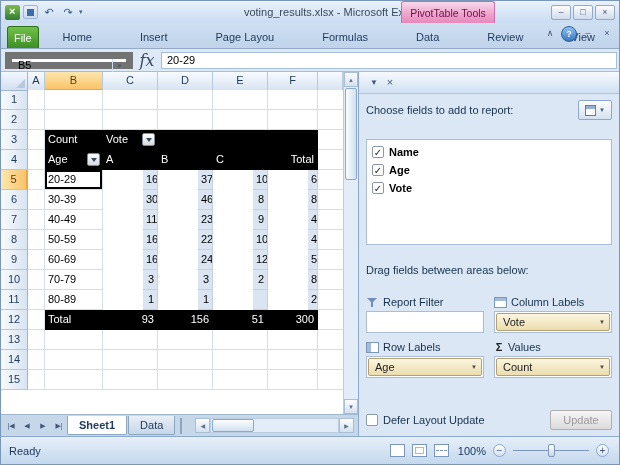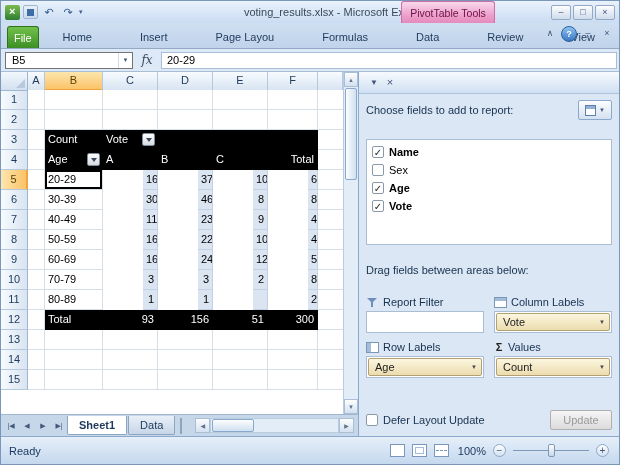--- a/index.html
+++ b/index.html
@@ -26,24 +26,24 @@
   .rtabs { display:flex; height:22px; }
   .rtab { padding:0 24px; line-height:22px; color:#1e395b; white-space:nowrap; }
   .ctx-tabs { display:flex; height:22px; background:linear-gradient(#f6d9ea,#ecc0da); border-radius:3px 3px 0 0; }
   .ctx-tabs .rtab { color:#42213a; }
   .tabrow-right { position:absolute; right:4px; top:3px; display:flex; gap:3px; align-items:center; }
   .rr-ic { width:16px; height:16px; text-align:center; line-height:15px; font-size:9px; color:#44597a; }
   .rr-ic.help { background:linear-gradient(#8fc2f2,#3a78c2); color:#fff; border-radius:50%; font-weight:bold; border:1px solid #2d5e9a; }
 
   
   .fbar { height:23px; background:#dde9f7; border-bottom:1px solid #a8bed6; display:flex; align-items:center; padding:0 2px 0 4px; gap:0; flex:none; }
-  .namebox { width:128px; height:17px; background:#fff; border:1px solid #737373; display:flex; align-items:center; padding-left:6px; color:#000; }
+  .namebox { width:128px; height:17px; background:#fff; border:7px solid #737373; display:flex; align-items:flex-start; padding-left:6px; color:#000; }
   .namebox .nb-text { flex:1; }
   .nb-arrow { width:14px; text-align:center; font-size:6px; color:#44597a; border-left:1px solid #d0dcea; line-height:15px; }
-  .fx { width:28px; text-align:center; font-family:"DejaVu Serif",serif; font-style:italic; color:#3a4a5c; font-size:12px; }
+  .fx { width:28px; text-align:center; font-family:"DejaVu Serif",serif; font-style:italic; color:#3a4a5c; font-size:16px; }
   .fvalue { flex:1; height:17px; background:#fff; border:1px solid #a8bed6; padding-left:5px; line-height:15px; }
 
   
   .main { flex:1; display:flex; min-height:0; }
   .sheet-area { width:357px; display:flex; flex-direction:column; background:#fff; flex:none; }
   .sheet-main { flex:1; display:flex; min-height:0; }
   .grid-wrap { flex:1; background:#fff; overflow:hidden; }
 
   .g-row { display:grid; grid-template-columns:27px 17px 58px 55px 55px 55px 50px 1fr; height:20px; }
   .g-row.g-head { height:18px; }
@@ -383,24 +383,20 @@
             <span class="lb-ic"></span>
             <span class="lb-ar">▼</span>
           </span>
         </div>
         <div class="fields-box" id="fieldsbox">
             <div class="fl-row">
               <span class="cb checked"></span>
               <span class="fl-label bold">Name</span>
             </div>
             <div class="fl-row">
-              <span class="cb"></span>
-              <span class="fl-label">Sex</span>
-            </div>
-            <div class="fl-row">
               <span class="cb checked"></span>
               <span class="fl-label bold">Age</span>
             </div>
             <div class="fl-row">
               <span class="cb checked"></span>
               <span class="fl-label bold">Vote</span>
             </div>
           </div>
         <div class="drag-label">Drag fields between areas below:</div>
         <div class="areas" id="areas">

